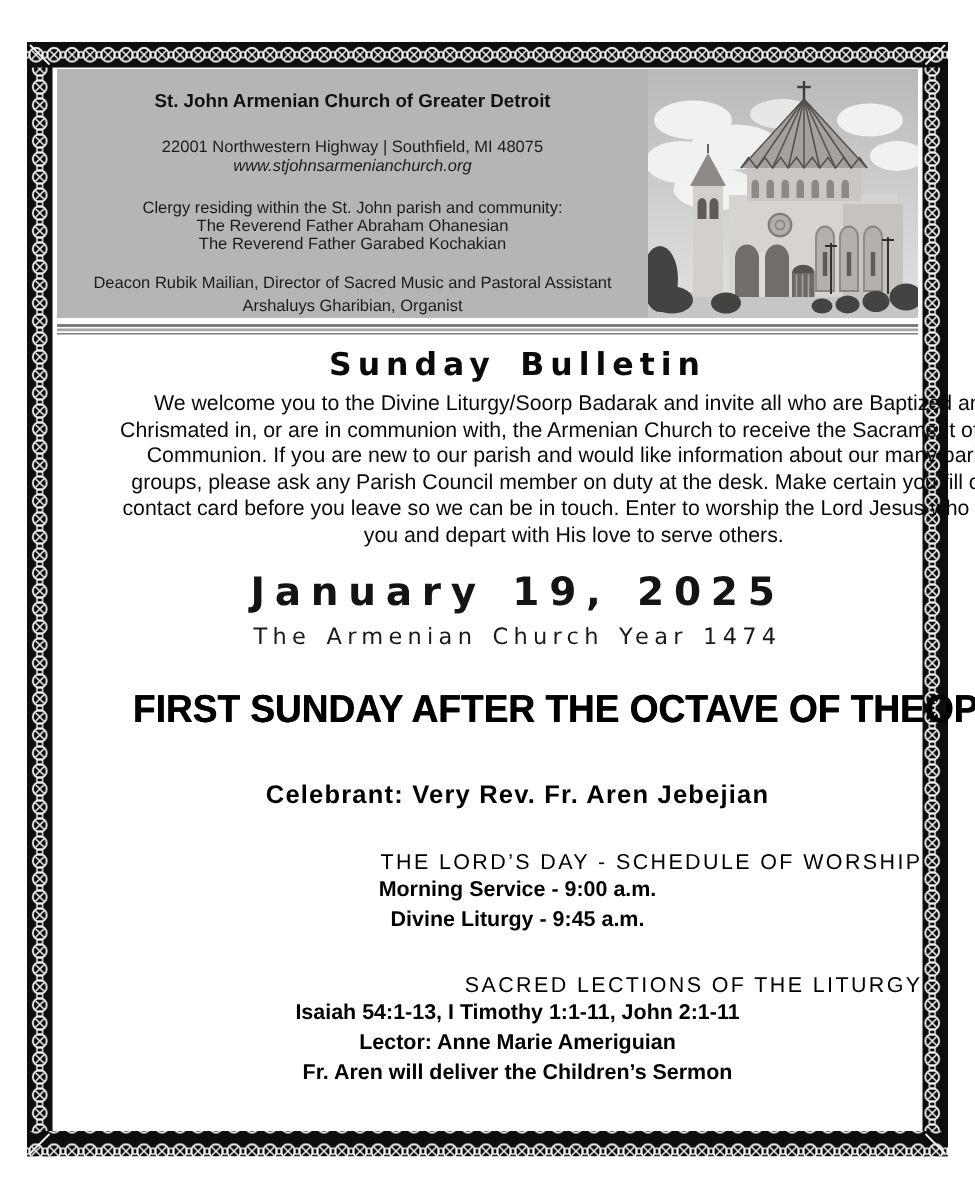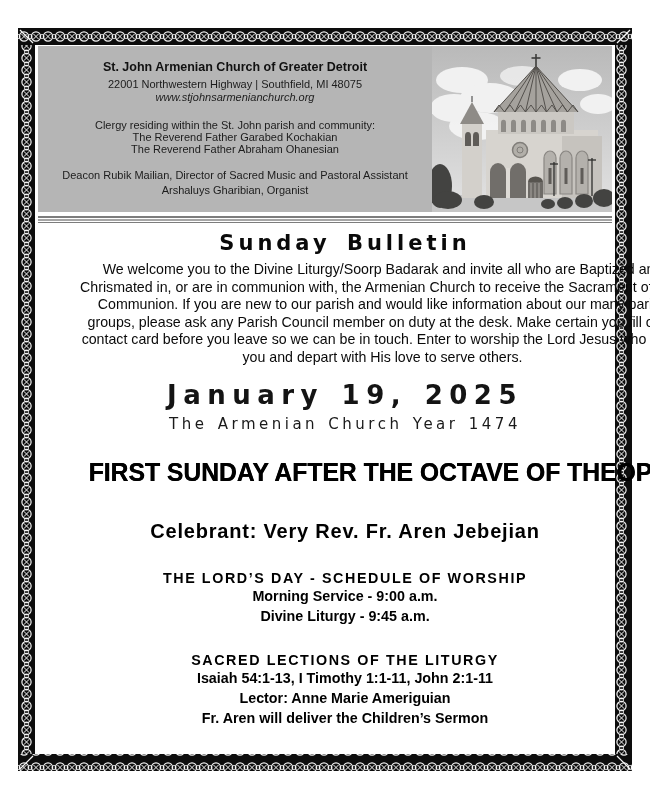--- a/index.html
+++ b/index.html
@@ -14,21 +14,21 @@
 
   
   .church-header {
     margin:2px 3px 0 3px; height:166px; background:#b5b5b5;
     display:flex; align-items:stretch;
   }
   .header-text {
     flex:1; text-align:center; color:#1c1c1c;
     font-size:11px; line-height:13.5px; padding-top:15px;
   }
-  .church-name { font-size:12.5px; font-weight:bold; margin-bottom:3px; color:#111; }
+  .church-name { font-size:12.5px; font-weight:bold; margin-bottom:17px; color:#111; }
   .website { font-style:italic; }
   .clergy-block { margin-top:14px; line-height:12px; }
   .deacon-block { margin-top:14px; line-height:13px; }
   .organist-line { margin-top:2px; }
   .photo { width:180px; height:166px; flex:none; display:block; }
 
   
   .divider { margin:4px 3px 0 3px; }
   .divider .d1 { height:2px; background:#7d7d7d; }
   .divider .g  { height:1px; background:#ffffff; }
@@ -56,22 +56,22 @@
     font-family:"DejaVu Sans", sans-serif;
     font-size:15px; letter-spacing:3.5px; word-spacing:2px;
     margin-top:5px; color:#1a1a1a;
   }
   .feast-title {
     font-size:26px; font-weight:bold; margin-top:24px;
     transform:scaleX(0.95); transform-origin:center;
     white-space:nowrap; color:#000;
     text-shadow:0.4px 0 0 #000;
   }
-  .celebrant-line { font-size:20px; font-weight:bold; letter-spacing:0.8px; margin-top:32px; }
-  .sched-heading { font-size:14.3px; font-weight:bold; letter-spacing:1.6px; margin-top:27px; }
+  .celebrant-line { font-size:17px; font-weight:bold; letter-spacing:0.8px; margin-top:32px; }
+  .sched-heading { font-size:14.3px; font-weight:normal; letter-spacing:1.6px; margin-top:27px;text-align:right; }
   .sched-line { font-size:14.3px; font-weight:bold; line-height:20px; }
   .lect-heading { margin-top:26px; }
 </style>
 </head>
 <body>
 
 <div class="page">
 
   <svg class="border-svg" width="614" height="743" aria-hidden="true">
     <defs>
@@ -106,22 +106,22 @@
 
   <div class="content">
 
     <header class="church-header">
       <div class="header-text">
         <div class="church-name">St. John Armenian Church of Greater Detroit</div>
         <div>22001 Northwestern Highway | Southfield, MI 48075</div>
         <div class="website">www.stjohnsarmenianchurch.org</div>
         <div class="clergy-block">
           <div>Clergy residing within the St. John parish and community:</div>
+          <div>The Reverend Father Abraham Ohanesian</div>
           <div>The Reverend Father Garabed Kochakian</div>
-          <div>The Reverend Father Abraham Ohanesian</div>
         </div>
         <div class="deacon-block">
           <div>Deacon Rubik Mailian, Director of Sacred Music and Pastoral Assistant</div>
           <div class="organist-line">Arshaluys Gharibian, Organist</div>
         </div>
       </div>
 
       <svg class="photo" viewBox="0 0 180 166" preserveAspectRatio="none" aria-hidden="true">
         <defs>
           <linearGradient id="sky" x1="0" y1="0" x2="0" y2="1">

